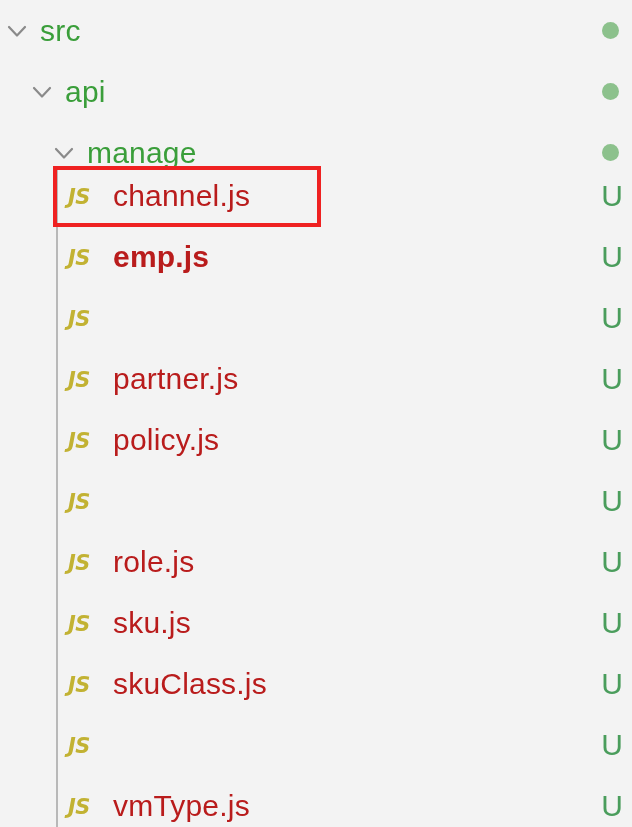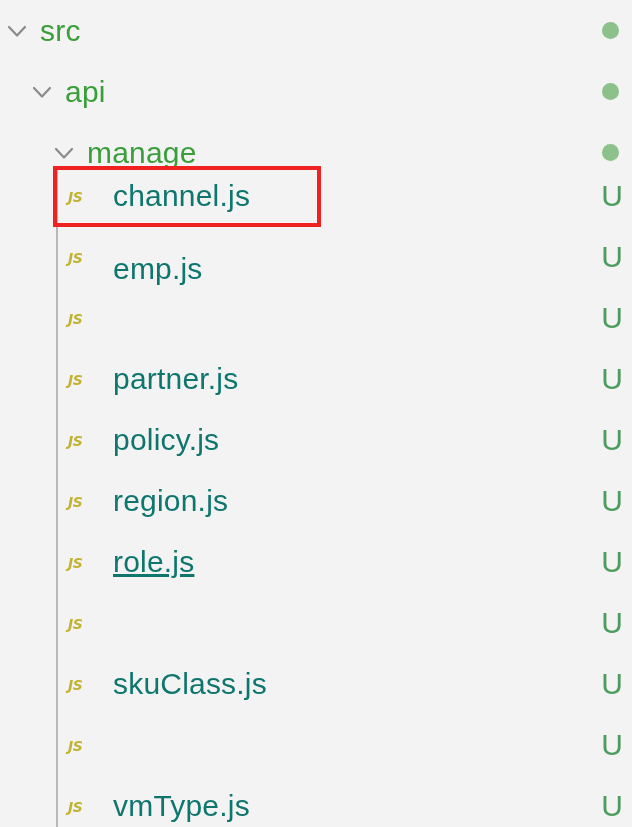--- a/index.html
+++ b/index.html
@@ -54,34 +54,34 @@
     line-height: 34px;
     color: #3a9e3a;
     letter-spacing: 0.2px;
     white-space: nowrap;
   }
 
   
   .file-icon {
     position: absolute;
     left: 68px;
-    font-size: 14px;
+    font-size: 21px;
     font-weight: bold;
     font-style: italic;
     line-height: 24px;
     color: #c2b233;
     letter-spacing: -0.5px;
     font-family: "DejaVu Sans", sans-serif;
   }
   .file-label {
     position: absolute;
     left: 113px;
     font-size: 30px;
     line-height: 34px;
-    color: #0f766e;
+    color: #b91c1c;
     letter-spacing: 0.2px;
     white-space: nowrap;
   }
 
   
   .status-dot {
     position: absolute;
     right: 13px;
     width: 17px;
     height: 17px;
@@ -153,21 +153,21 @@
   </div>
 
   <div class="row" style="top:166px;">
     <span class="file-icon" style="top:19px;">JS</span>
     <span class="file-label" style="top:13px;">channel.js</span>
     <span class="status-letter" style="top:13px;">U</span>
   </div>
 
   <div class="row" style="top:227px;">
     <span class="file-icon" style="top:19px;">JS</span>
-    <span class="file-label" style="top:25px;">emp.js</span>
+    <span class="file-label" style="top:13px;font-weight:bold;">emp.js</span>
     <span class="status-letter" style="top:13px;">U</span>
   </div>
 
   <div class="row" style="top:288px;">
     <span class="file-icon" style="top:19px;">JS</span>
     <span class="status-letter" style="top:13px;">U</span>
   </div>
 
   <div class="row" style="top:349px;">
     <span class="file-icon" style="top:19px;">JS</span>
@@ -176,32 +176,32 @@
   </div>
 
   <div class="row" style="top:410px;">
     <span class="file-icon" style="top:19px;">JS</span>
     <span class="file-label" style="top:13px;">policy.js</span>
     <span class="status-letter" style="top:13px;">U</span>
   </div>
 
   <div class="row" style="top:471px;">
     <span class="file-icon" style="top:19px;">JS</span>
-    <span class="file-label" style="top:13px;">region.js</span>
     <span class="status-letter" style="top:13px;">U</span>
   </div>
 
   <div class="row" style="top:532px;">
     <span class="file-icon" style="top:19px;">JS</span>
-    <span class="file-label" style="top:13px;text-decoration:underline;">role.js</span>
+    <span class="file-label" style="top:13px;">role.js</span>
     <span class="status-letter" style="top:13px;">U</span>
   </div>
 
   <div class="row" style="top:593px;">
     <span class="file-icon" style="top:19px;">JS</span>
+    <span class="file-label" style="top:13px;">sku.js</span>
     <span class="status-letter" style="top:13px;">U</span>
   </div>
 
   <div class="row" style="top:654px;">
     <span class="file-icon" style="top:19px;">JS</span>
     <span class="file-label" style="top:13px;">skuClass.js</span>
     <span class="status-letter" style="top:13px;">U</span>
   </div>
 
   <div class="row" style="top:715px;">

